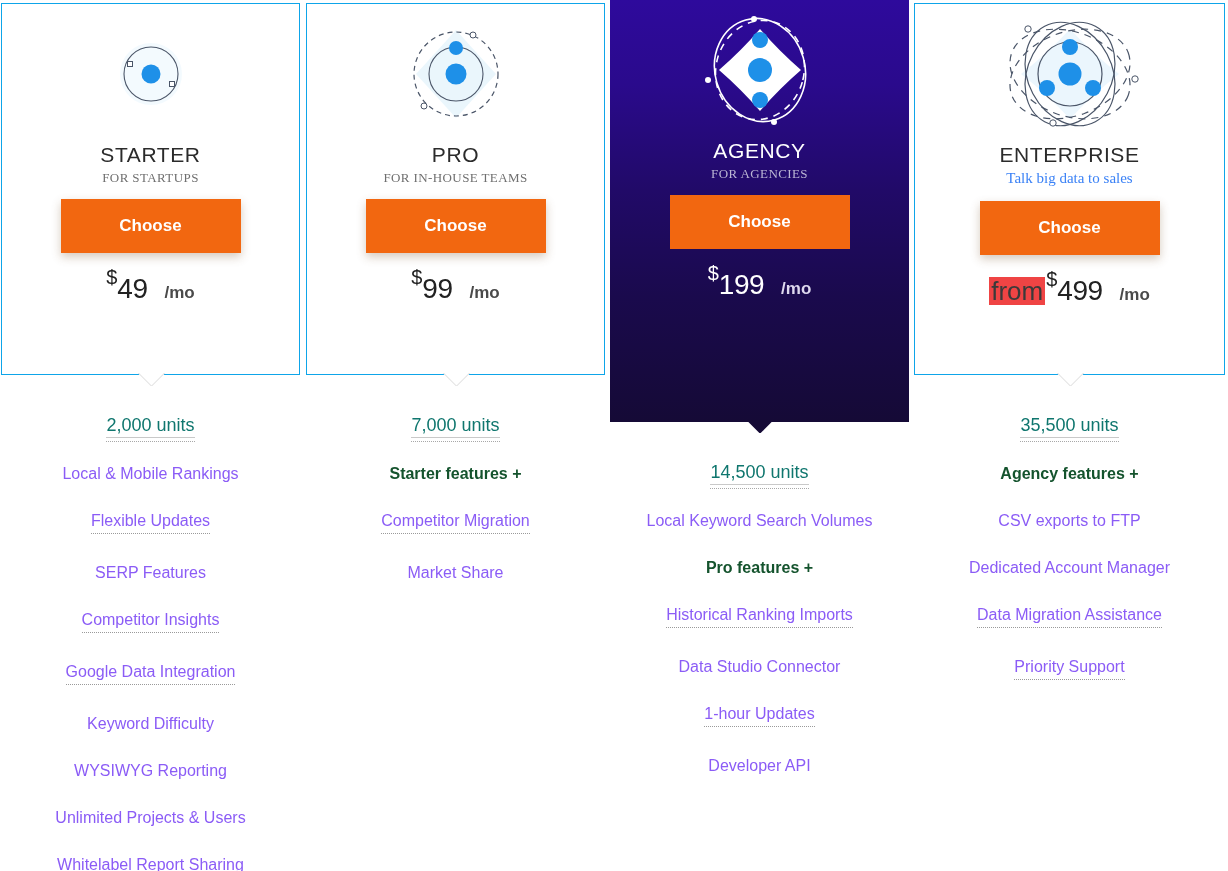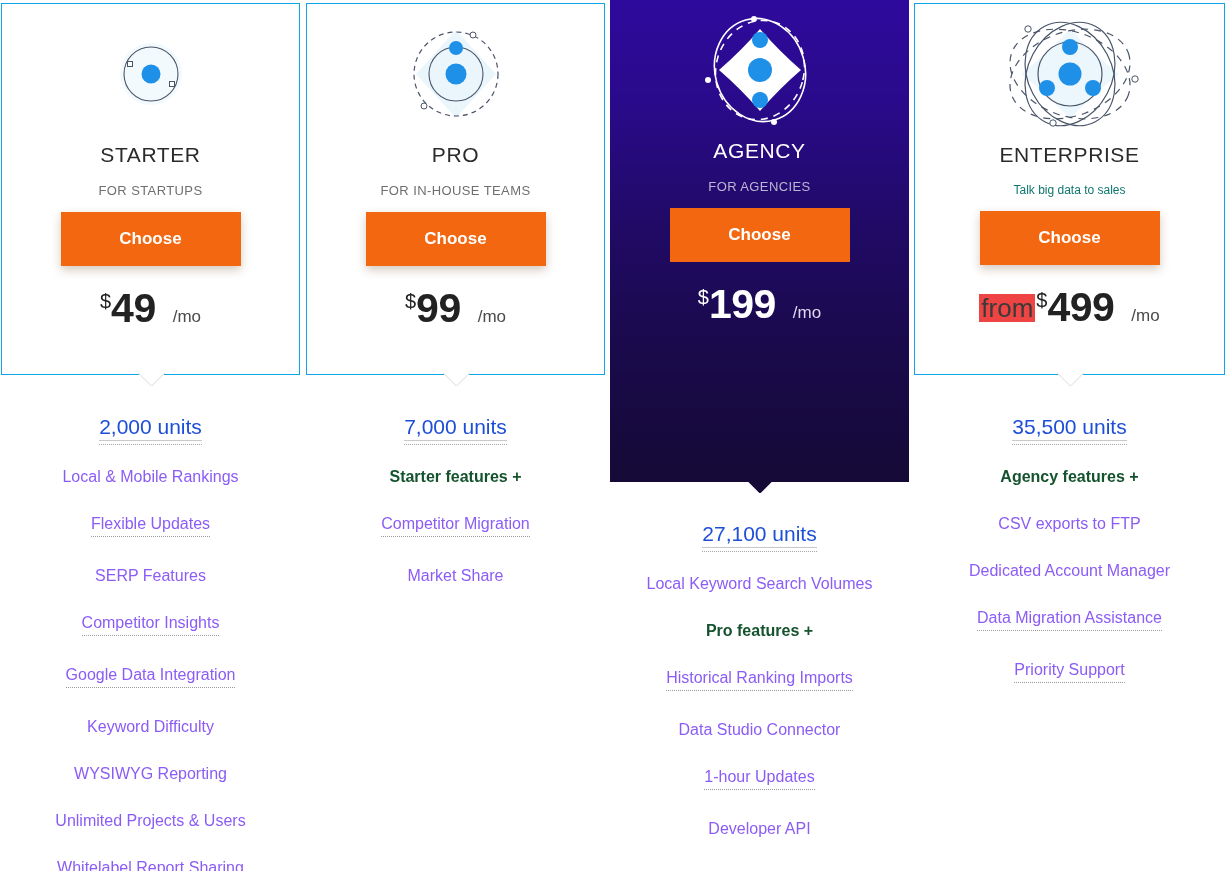--- a/index.html
+++ b/index.html
@@ -36,21 +36,21 @@
     box-sizing: border-box;
     height: 372px;
     border: 1px solid #0ea5e9;
     background: #ffffff;
     text-align: center;
     margin-top: 3px;
   }
   .plan-card.featured {
     border: none;
     margin-top: 0;
-    height: 482px;
+    height: 422px;
     background: linear-gradient(to bottom, #2e0a9c 0%, #2a0a8c 20%, #210a68 45%, #1a0a4d 70%, #150a36 100%);
   }
 
   
   .card-notch {
     position: absolute;
     left: 50%;
     bottom: -12px;
     transform: translateX(-50%);
     width: 40px;
@@ -91,28 +91,29 @@
     color: #2b2b2b;
     line-height: 1;
     margin-top: 0px;
   }
   .plan-card.featured .plan-name { color: #ffffff; }
 
   .plan-tagline {
     font-size: 13px;
     letter-spacing: 0.4px;
     color: #6f6f6f;
-    margin-top: 19px;
+    margin-top: 6px;
     line-height: 1;
+    font-family: Liberation Serif, serif;
   }
   .plan-card.featured .plan-tagline { color: #bbb6d4; }
   .plan-tagline.link-style {
-    color: #0f766e;
+    color: #3b82f6;
     cursor: pointer;
-    font-size: 12px;
+    font-size: 15px;
     letter-spacing: 0;
   }
 
   
   .choose-wrap { margin-top: 15px; }
   .choose-button {
     display: inline-block;
     box-sizing: border-box;
     width: 180px;
     height: 54px;
@@ -148,27 +149,27 @@
     margin-right: 1px;
     align-self: center;
   }
   .price-currency {
     font-size: 20px;
     font-weight: 400;
     position: relative;
     top: -14px;
   }
   .price-amount {
-    font-size: 41px;
-    font-weight: bold;
+    font-size: 28px;
+    font-weight: normal;
     letter-spacing: -0.5px;
   }
   .price-period {
     font-size: 17px;
-    font-weight: 400;
+    font-weight: 700;
     color: #4a4a4a;
     margin-left: 17px;
   }
   .plan-card.featured .price-period { color: #ded9ee; }
 
   
   .feature-list {
     margin-top: 22px;
     text-align: center;
   }
@@ -180,22 +181,22 @@
     margin-bottom: 31px;
   }
   .feature-item .ftxt { display: inline-block; }
   .feature-item.tip .ftxt {
     border-bottom: 1px dotted #9a9a9a;
     padding-bottom: 4px;
     cursor: help;
   }
   .feature-item.bold { font-weight: bold; color: #14532d; }
   .units-item {
-    font-size: 21px;
-    color: #1d4ed8;
+    font-size: 18px;
+    color: #0f766e;
     margin-bottom: 28px;
     line-height: 1;
     padding-top: 19px;
   }
   .units-item .utxt {
     display: inline-block;
     border-bottom: 1px solid #c9c9c9;
     padding-bottom: 3px;
     position: relative;
     cursor: help;
@@ -336,21 +337,21 @@
 
         <span class="price-currency">$</span>
         <span class="price-amount">199</span>
         <span class="price-period">/mo</span>
       </div>
       <div class="card-notch">
           <div class="notch-inner"></div>
         </div>
     </div>
     <div class="feature-list">
-      <div class="units-item"><span class="utxt">27,100 units</span></div>
+      <div class="units-item"><span class="utxt">14,500 units</span></div>
 
         <div class="feature-item">
           <span class="ftxt">Local Keyword Search Volumes</span>
         </div>
         <div class="feature-item bold">
           <span class="ftxt">Pro features +</span>
         </div>
         <div class="feature-item tip">
           <span class="ftxt">Historical Ranking Imports</span>
         </div>

